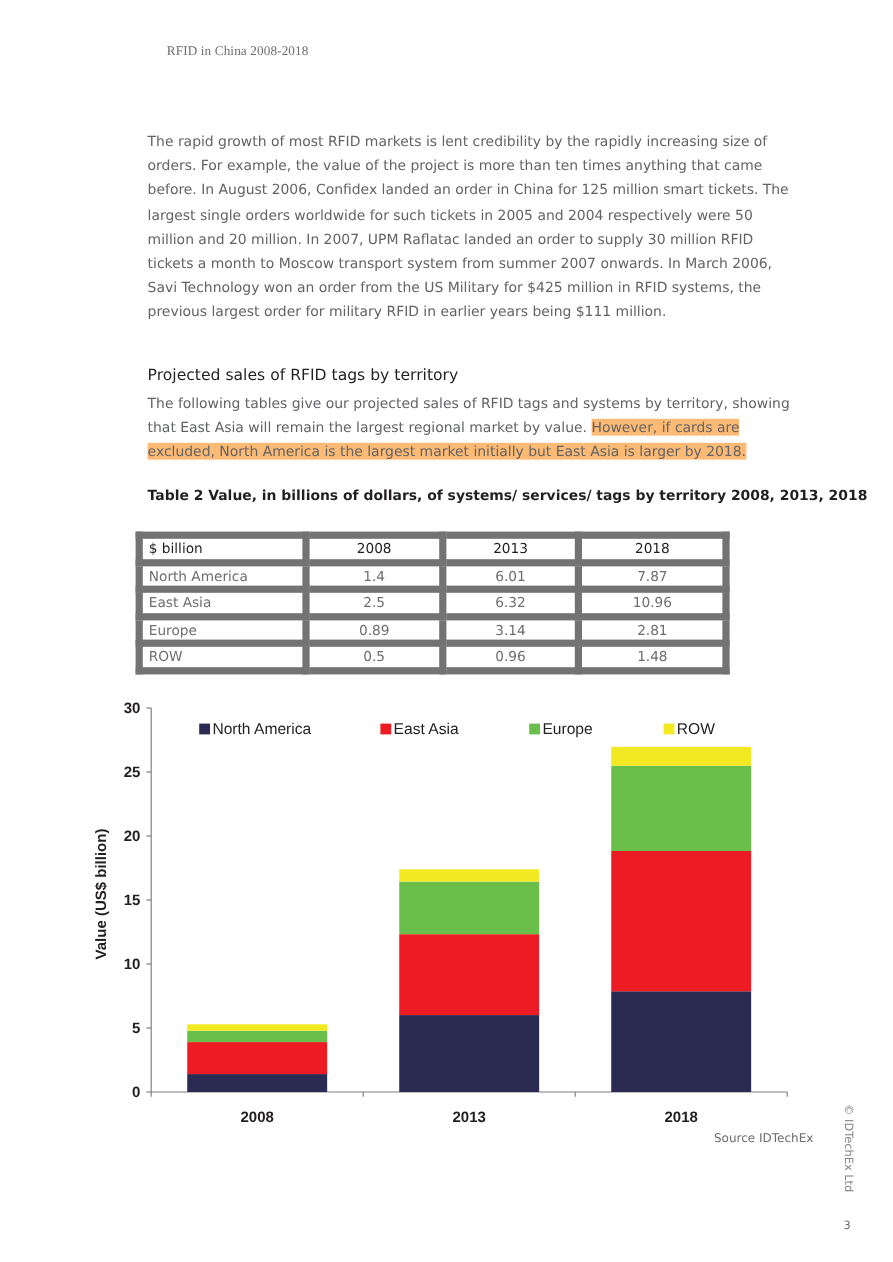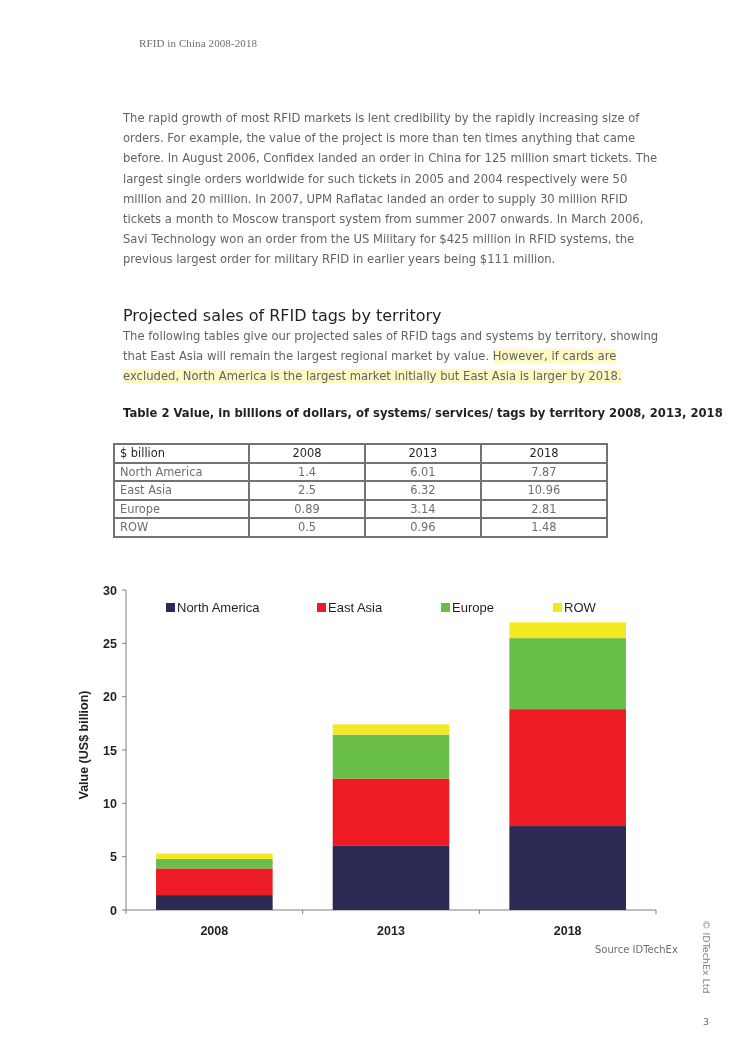--- a/index.html
+++ b/index.html
@@ -1,26 +1,26 @@
 <!DOCTYPE html>
 <html><head>
 <meta charset="utf-8">
 <style>
   html, body { margin: 0; padding: 0; background: #ffffff; }
   body { width: 744px; height: 1052px; position: relative; overflow: hidden;
          font-family: "DejaVu Sans", sans-serif; color: #58595b; }
   .header { position: absolute; left: 139px; top: 37px; font-size: 11px; color: #6d6e71; letter-spacing: 0.1px; font-family: Liberation Serif, serif; }
   .para { position: absolute; left: 123px; width: 545px; font-size: 11.6px; line-height: 20.2px; color: #626366; }
   #p1 { top: 108px; }
-  .subhead { position: absolute; left: 123px; top: 306px; font-size: 16px; color: #231f20; }
+  .subhead { position: absolute; left: 123px; top: 306px; font-size: 13px; color: #231f20; }
   #p2 { top: 326px; }
-  .hl { background: #fef9c3; }
+  .hl { background: #fdba74; }
   .caption { position: absolute; left: 123px; top: 406px; font-size: 11.6px; color: #231f20; font-weight: bold; }
   table.data { position: absolute; left: 113px; top: 443px; width: 495px; border-collapse: collapse; font-size: 11.4px; }
-  table.data td { border: 2px solid #737373; height: 16.5px; padding: 0 5px; color: #6d6e71; }
+  table.data td { border: 6px solid #737373; height: 16.5px; padding: 0 5px; color: #6d6e71; }
   table.data td.num { text-align: center; }
   table.data tr.hdr td, table.data tr.total td { color: #231f20; }
   table.data td:first-child { width: 123px; }
   .chart { position: absolute; left: 60px; top: 575px; width: 620px; height: 370px; }
   .chart text { font-family: "Liberation Sans", sans-serif; }
   .source { position: absolute; left: 595px; top: 944px; font-size: 10px; color: #6d6e71; }
   .copyright { position: absolute; left: 700px; top: 920px; font-size: 9.5px; color: #808285;
                transform: rotate(90deg); transform-origin: left top; white-space: nowrap; margin-left: 12px; }
   .pagenum { position: absolute; left: 703px; top: 1016px; font-size: 9.5px; color: #6d6e71; }
 </style>

